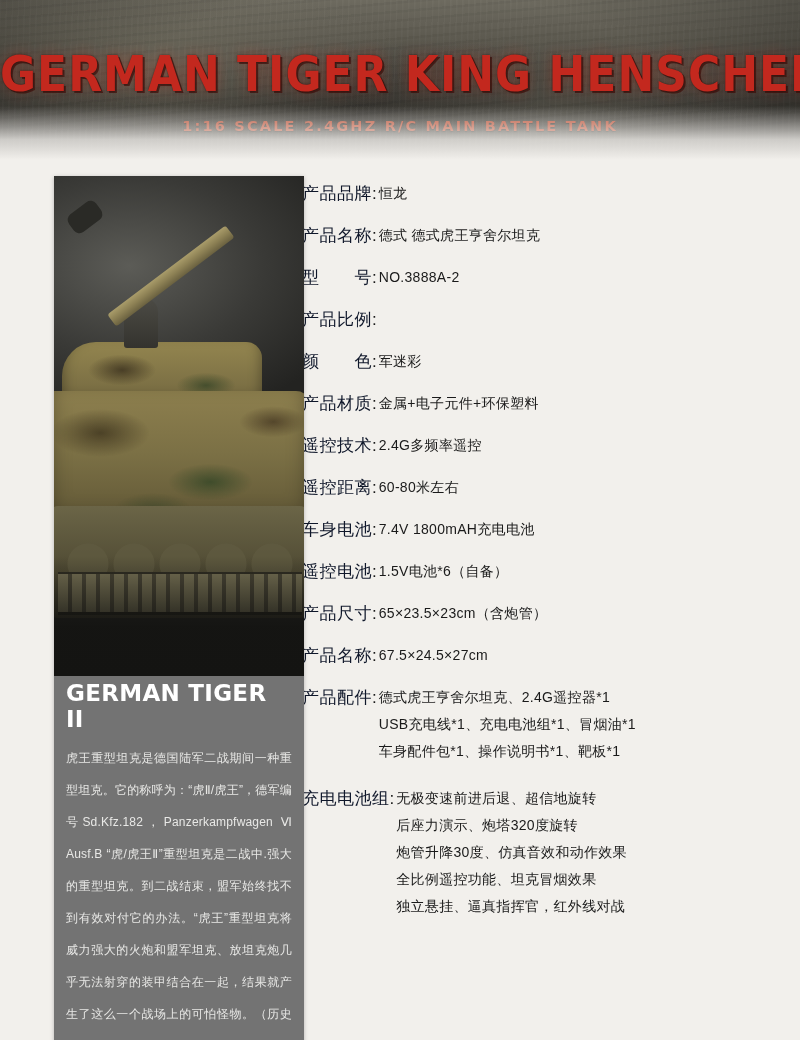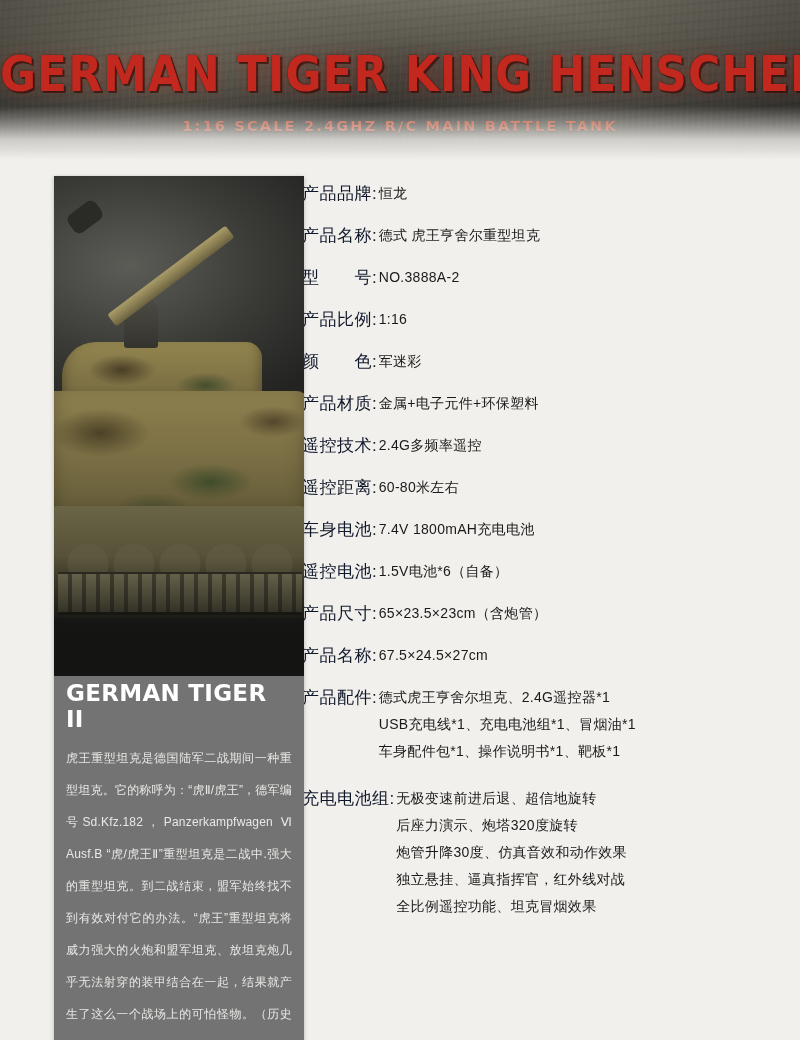--- a/index.html
+++ b/index.html
@@ -353,38 +353,35 @@
           <span class="spec-colon">:</span>
           <span class="spec-value">
             <span class="vline">恒龙</span>
           </span>
         </li>
         <li class="spec-row">
           <span class="bullet"><span class="bullet-dot"></span></span>
           <span class="spec-label">产品名称</span>
           <span class="spec-colon">:</span>
           <span class="spec-value">
-            <span class="vline">德式 虎王亨舍尔重型坦克</span>
+            <span class="vline">德式 德式虎王亨舍尔坦克</span>
           </span>
         </li>
         <li class="spec-row">
           <span class="bullet"><span class="bullet-dot"></span></span>
           <span class="spec-label">型　　号</span>
           <span class="spec-colon">:</span>
           <span class="spec-value">
             <span class="vline">NO.3888A-2</span>
           </span>
         </li>
         <li class="spec-row">
           <span class="bullet"><span class="bullet-dot"></span></span>
           <span class="spec-label">产品比例</span>
           <span class="spec-colon">:</span>
-          <span class="spec-value">
-            <span class="vline">1:16</span>
-          </span>
         </li>
         <li class="spec-row">
           <span class="bullet"><span class="bullet-dot"></span></span>
           <span class="spec-label">颜　　色</span>
           <span class="spec-colon">:</span>
           <span class="spec-value">
             <span class="vline">军迷彩</span>
           </span>
         </li>
         <li class="spec-row">
@@ -454,20 +451,20 @@
           </span>
         </li>
         <li class="spec-row gap-lg">
           <span class="bullet"><span class="bullet-dot"></span></span>
           <span class="spec-label">充电电池组</span>
           <span class="spec-colon">:</span>
           <span class="spec-value">
             <span class="vline">无极变速前进后退、超信地旋转</span>
             <span class="vline">后座力演示、炮塔320度旋转</span>
             <span class="vline">炮管升降30度、仿真音效和动作效果</span>
+            <span class="vline">全比例遥控功能、坦克冒烟效果</span>
             <span class="vline">独立悬挂、逼真指挥官，红外线对战</span>
-            <span class="vline">全比例遥控功能、坦克冒烟效果</span>
           </span>
         </li>
       </ul>
   </div>
 
 </div>
 
 </body></html>

